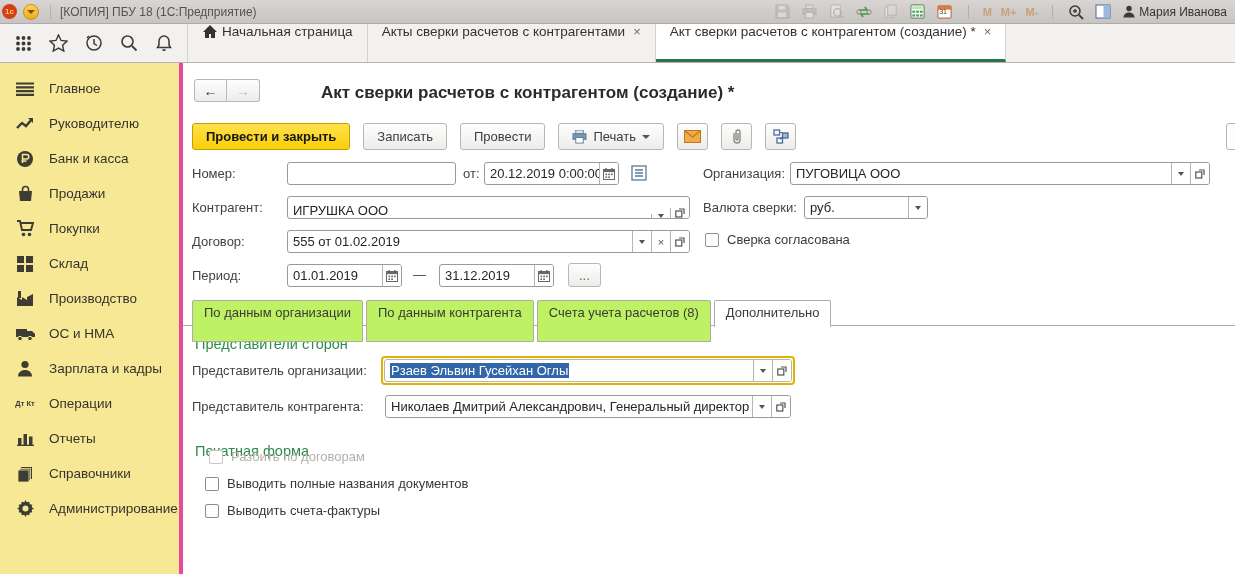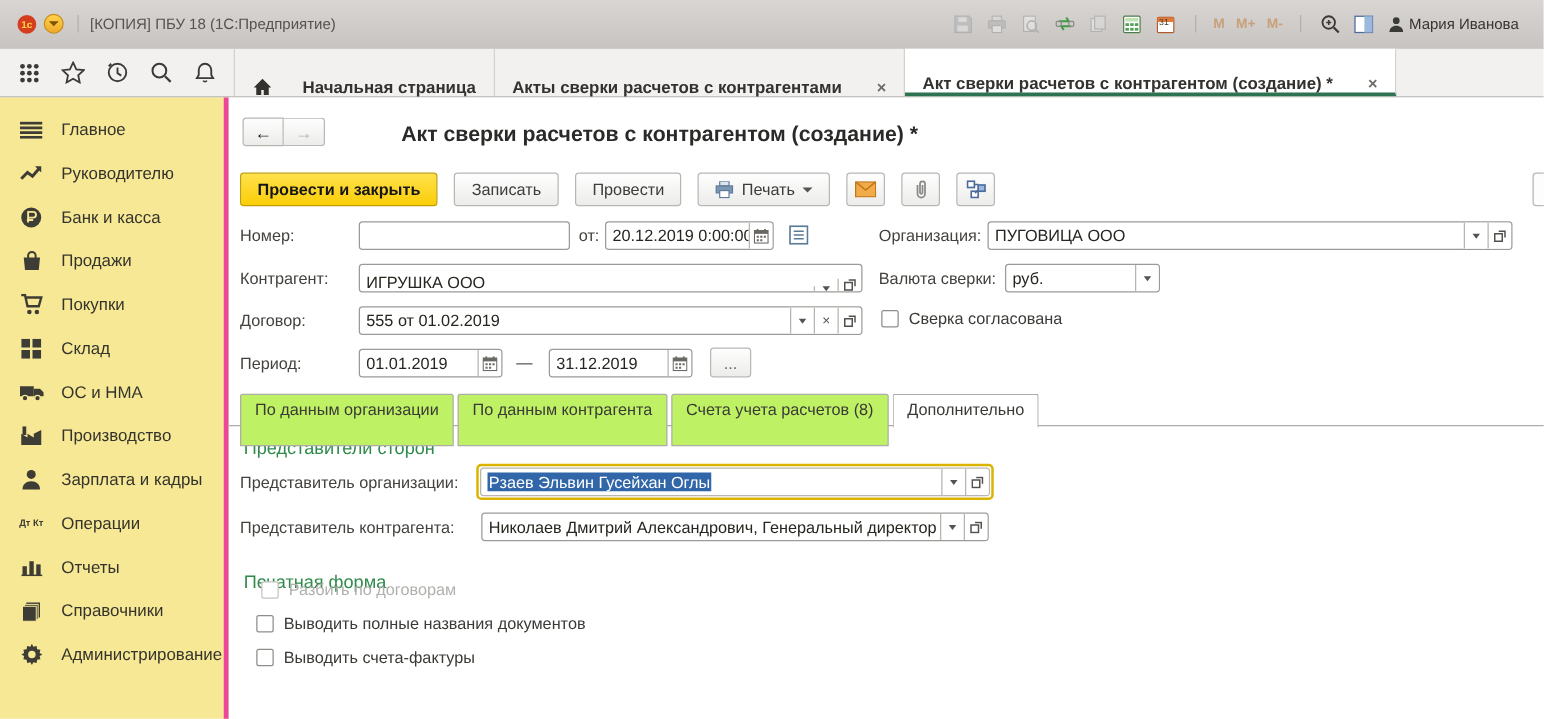--- a/index.html
+++ b/index.html
@@ -1,41 +1,41 @@
 <!DOCTYPE html>
 <html><head>
 <meta charset="utf-8">
 <style>
   * { box-sizing: border-box; margin: 0; padding: 0; }
   html,body { width:1235px; height:575px; overflow:hidden; }
   body { font-family:"Liberation Sans", sans-serif; font-size:13px; color:#3c3c3c; background:#fff; }
 
   
-  .titlebar { height:39px; background:linear-gradient(#d8d5d2,#c7c4c1); border-bottom:1px solid #aeaba8;
-              display:flex; align-items:center; padding:0 20px; }
+  .titlebar { height:24px; background:linear-gradient(#d8d5d2,#c7c4c1); border-bottom:1px solid #aeaba8;
+              display:flex; align-items:center; padding:0 8px; }
   .tb-left { display:flex; align-items:center; gap:6px; }
   .logo1c { width:15px; height:15px; border-radius:50%; background:#d63c1e; color:#ffd24a; font-size:8px; font-weight:bold;
             display:flex; align-items:center; justify-content:center; margin-left:-6px; }
   .mainmenu-btn { width:16px; height:16px; border-radius:50%; background:linear-gradient(#ffd34d,#f0a92a); border:1px solid #c98f1d;
                   display:flex; align-items:center; justify-content:center; }
   .tb-sep { width:1px; height:14px; background:#b3b0ad; margin:0 5px; }
   .tb-title { color:#56534f; font-size:12px; margin-left:4px; flex:1; white-space:nowrap; overflow:hidden; }
   .tb-icons { display:flex; align-items:center; gap:9px; }
   .tb-ic { display:flex; align-items:center; justify-content:center; width:18px; height:18px; }
   .tb-ic.disabled { opacity:.38; filter:grayscale(70%); }
   .mem { font-size:11px; font-weight:bold; color:#c9a07a; }
   .tb-user { display:flex; align-items:center; gap:4px; font-size:12px; color:#37342f; margin-left:2px; white-space:nowrap; }
 
   
   .tabbar { height:39px; background:#f2f1ef; border-bottom:1px solid #b7b4b0; display:flex; align-items:stretch; }
   .tabbar-icons { display:flex; align-items:center; gap:0; padding:0 6px; }
   .tbi { width:35px; height:100%; display:flex; align-items:center; justify-content:center; color:#3b3a36; }
   .vline { width:1px; background:#d4d2ce; height:100%; }
-  .mtab { display:flex; align-items:flex-end; gap:24px; padding:0 14px; font-size:13.5px; color:#33322f;
-          border-right:1px solid #d4d2ce; position:relative; white-space:nowrap;font-weight:bold; }
+  .mtab { display:flex; align-items:flex-start; gap:4px; padding:0 14px; font-size:13.5px; color:#33322f;
+          border-right:1px solid #d4d2ce; position:relative; white-space:nowrap; }
   .mtab .x { color:#6e6c68; font-size:13px; margin-left:4px; }
   .mtab.active { background:#fff; border-bottom:3px solid #2e7351; }
 
   
   .mainwrap { display:flex; height:511px; }
   .sidebar { width:183px; background:#f7e896; border-right:4px solid #ec4899; padding-top:8px; flex-shrink:0; }
   .sitem { display:flex; align-items:center; gap:14px; height:35px; padding-left:15px; color:#35342c; font-size:13.5px; cursor:default; white-space:nowrap; }
   .sicon { width:20px; height:20px; display:flex; align-items:center; justify-content:center; color:#3d3c35; flex-shrink:0; }
   .dtkt { font-size:7.5px; font-weight:bold; line-height:1; color:#3d3c35; text-align:left; }
 
@@ -298,37 +298,37 @@
               <rect x="9" y="0" width="7" height="7"></rect>
               <rect x="0" y="9" width="7" height="7"></rect>
               <rect x="9" y="9" width="7" height="7"></rect>
             </g>
           </svg>
         </span>
       <span>Склад</span>
     </div>
     <div class="sitem">
       <span class="sicon">
+          <svg width="18" height="15" viewBox="0 0 18 15">
+            <path d="M1 15V6l5 3V6l5 3V6l6-3v12z" fill="#3d3c35"></path>
+            <rect x="2" y="0" width="3" height="7" fill="#3d3c35"></rect>
+          </svg>
+        </span>
+      <span>Производство</span>
+    </div>
+    <div class="sitem">
+      <span class="sicon">
           <svg width="19" height="14" viewBox="0 0 19 14">
             <rect x="0" y="2" width="11" height="8" fill="#3d3c35"></rect>
             <path d="M11 4h5l3 3v3h-8z" fill="#3d3c35"></path>
             <circle cx="4" cy="11.5" r="2.2" fill="#3d3c35" stroke="#f7e896"></circle>
             <circle cx="14" cy="11.5" r="2.2" fill="#3d3c35" stroke="#f7e896"></circle>
           </svg>
         </span>
       <span>ОС и НМА</span>
-    </div>
-    <div class="sitem">
-      <span class="sicon">
-          <svg width="18" height="15" viewBox="0 0 18 15">
-            <path d="M1 15V6l5 3V6l5 3V6l6-3v12z" fill="#3d3c35"></path>
-            <rect x="2" y="0" width="3" height="7" fill="#3d3c35"></rect>
-          </svg>
-        </span>
-      <span>Производство</span>
     </div>
     <div class="sitem">
       <span class="sicon">
           <svg width="16" height="17" viewBox="0 0 16 17">
             <circle cx="8" cy="4.5" r="3.6" fill="#3d3c35"></circle>
             <path d="M1 16.5c0-4 3-6.5 7-6.5s7 2.5 7 6.5z" fill="#3d3c35"></path>
           </svg>
         </span>
       <span>Зарплата и кадры</span>
     </div>

